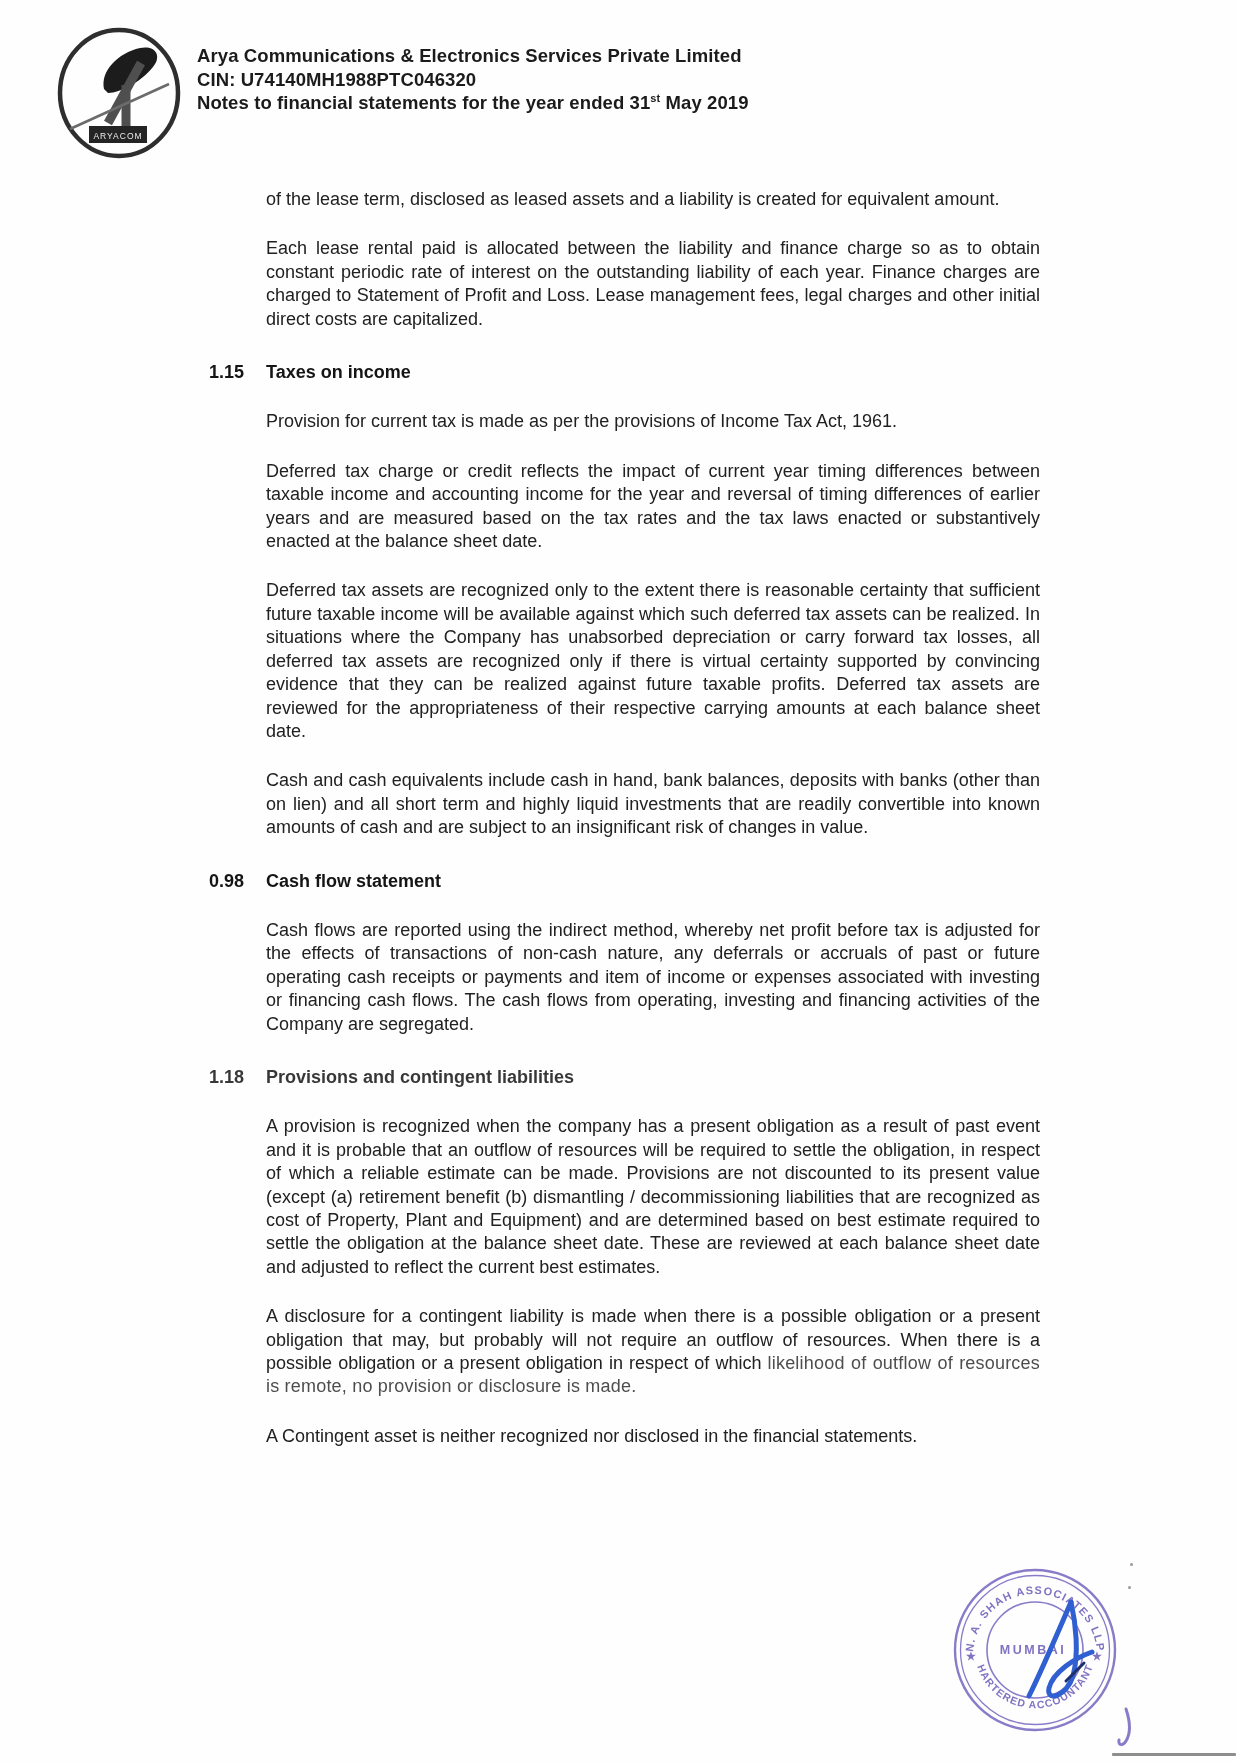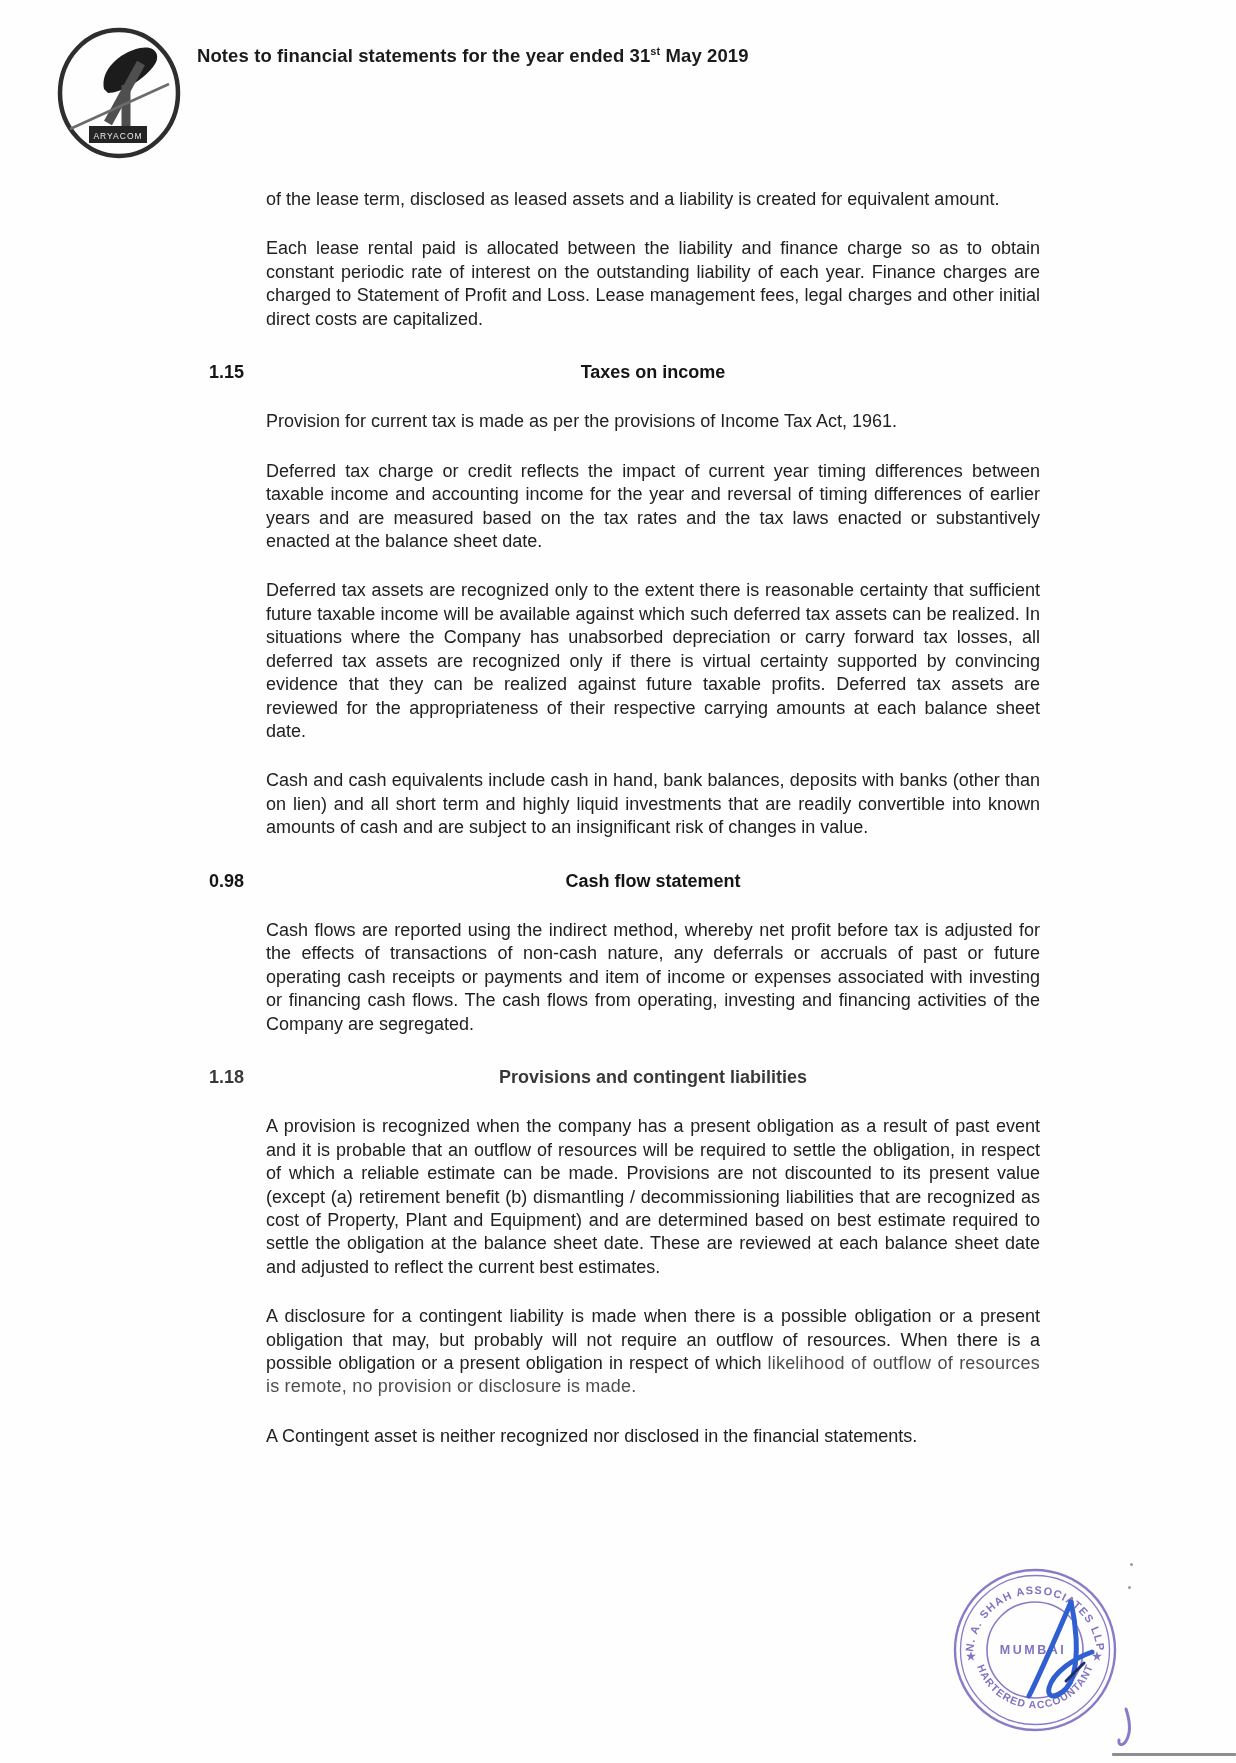--- a/index.html
+++ b/index.html
@@ -16,21 +16,21 @@
   }
   .header-text sup{font-size:11px;line-height:0;}
   
   .content{
     position:absolute;left:266px;top:160px;width:774px;
     font-size:18px;line-height:23.4px;text-align:justify;color:#212121;margin-top:28px;
   }
   .para{margin:0 0 26px 0;}
   .sec-head{
     position:relative;font-weight:bold;color:#151515;
-    margin:30px 0 26px 0;text-align:center;
+    margin:30px 0 26px 0;text-align:left;
   }
   .sec-num{position:absolute;left:-57px;top:0;}
   .degraded{filter:blur(0.6px);opacity:.8;letter-spacing:.2px;}
   .degraded-h{filter:blur(0.45px);opacity:.85;}
   
   .stamp{position:absolute;left:949px;top:1564px;width:172px;height:172px;}
   .stamp text{font-family:"Liberation Sans",sans-serif;font-weight:bold;}
   .pen-mark{position:absolute;left:1110px;top:1705px;width:30px;height:45px;}
   .scan-line{position:absolute;left:1112px;top:1753px;width:124px;height:3px;background:#8e8e8e;border-radius:1px;}
   .speck{position:absolute;width:3px;height:3px;background:#9a9a9a;border-radius:50%;}
@@ -48,20 +48,22 @@
       <path d="M48,62 C44,44 62,26 84,21 C98,18 105,27 99,37 C89,53 64,66 52,66 Z" fill="#1c1c1c"></path>
       <line x1="85" y1="36" x2="52" y2="96" stroke="#4f4f4f" stroke-width="9"></line>
       <line x1="70" y1="58" x2="70" y2="106" stroke="#4f4f4f" stroke-width="9"></line>
       <line x1="14" y1="102" x2="113" y2="57" stroke="#6b6b6b" stroke-width="2.5"></line>
       <rect x="33" y="99" width="58" height="17" fill="#242424"></rect>
       <text x="62" y="111.5" text-anchor="middle" font-size="8.5" letter-spacing="1" fill="#ececec">ARYACOM</text>
     </svg>
   </div>
 
   <div class="header-text">
+    <div>Arya Communications &amp; Electronics Services Private Limited</div>
+    <div>CIN: U74140MH1988PTC046320</div>
     <div><span>Notes to financial statements for the year ended 31</span><sup>st</sup><span> May 2019</span></div>
   </div>
 
   <div class="content">
 
     <p class="para">of the lease term, disclosed as leased assets and a liability is created for equivalent amount.</p>
     <p class="para">Each lease rental paid is allocated between the liability and finance charge so as to obtain constant periodic rate of interest on the outstanding liability of each year. Finance charges are charged to Statement of Profit and Loss. Lease management fees, legal charges and other initial direct costs are capitalized.</p>
 
     <div class="sec-head">
       <span class="sec-num">1.15</span>

